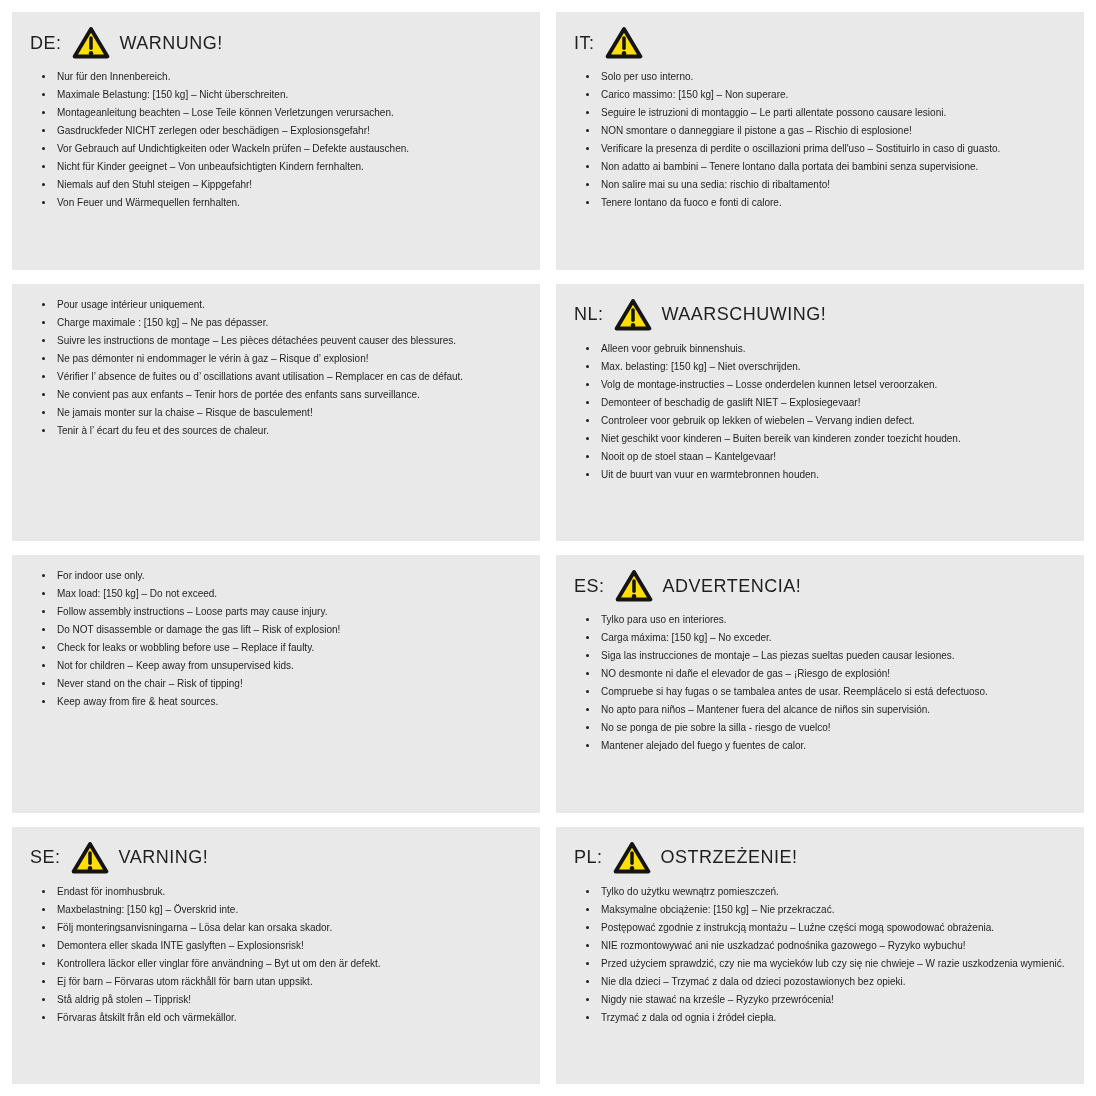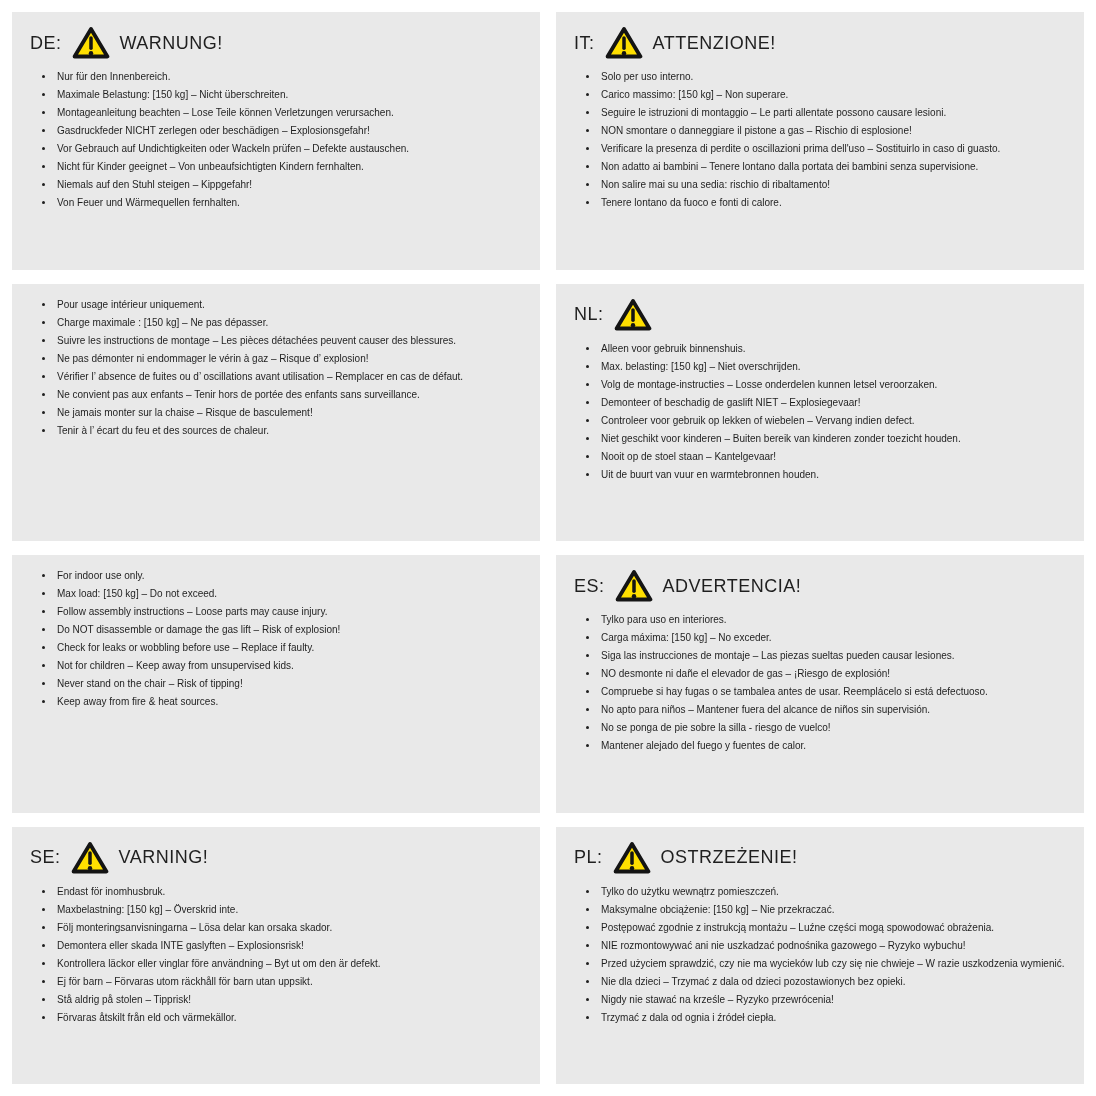--- a/index.html
+++ b/index.html
@@ -78,21 +78,20 @@
   <section class="panel">
     <header class="ph">
       <span class="lang">IT:</span>
       <span class="icon">
         <svg viewBox="0 0 64 58" aria-hidden="true">
             <path class="tb" d="M32 5 L60 52 L4 52 Z"></path>
             <path class="te" d="M32 20.5 L32 38"></path>
             <circle class="td" cx="32" cy="46.5" r="3.8"></circle>
           </svg>
       </span>
-      <span class="title">ATTENZIONE!</span>
     </header>
     <ul class="bullets">
         <li>Solo per uso interno.</li>
         <li>Carico massimo: [150 kg] – Non superare.</li>
         <li>Seguire le istruzioni di montaggio – Le parti allentate possono causare lesioni.</li>
         <li>NON smontare o danneggiare il pistone a gas – Rischio di esplosione!</li>
         <li>Verificare la presenza di perdite o oscillazioni prima dell'uso – Sostituirlo in caso di guasto.</li>
         <li>Non adatto ai bambini – Tenere lontano dalla portata dei bambini senza supervisione.</li>
         <li>Non salire mai su una sedia: rischio di ribaltamento!</li>
         <li>Tenere lontano da fuoco e fonti di calore.</li>
@@ -115,20 +114,21 @@
   <section class="panel">
     <header class="ph">
       <span class="lang">NL:</span>
       <span class="icon">
         <svg viewBox="0 0 64 58" aria-hidden="true">
             <path class="tb" d="M32 5 L60 52 L4 52 Z"></path>
             <path class="te" d="M32 20.5 L32 38"></path>
             <circle class="td" cx="32" cy="46.5" r="3.8"></circle>
           </svg>
       </span>
+      <span class="title">WAARSCHUWING!</span>
     </header>
     <ul class="bullets">
         <li>Alleen voor gebruik binnenshuis.</li>
         <li>Max. belasting: [150 kg] – Niet overschrijden.</li>
         <li>Volg de montage-instructies – Losse onderdelen kunnen letsel veroorzaken.</li>
         <li>Demonteer of beschadig de gaslift NIET – Explosiegevaar!</li>
         <li>Controleer voor gebruik op lekken of wiebelen – Vervang indien defect.</li>
         <li>Niet geschikt voor kinderen – Buiten bereik van kinderen zonder toezicht houden.</li>
         <li>Nooit op de stoel staan – Kantelgevaar!</li>
         <li>Uit de buurt van vuur en warmtebronnen houden.</li>

